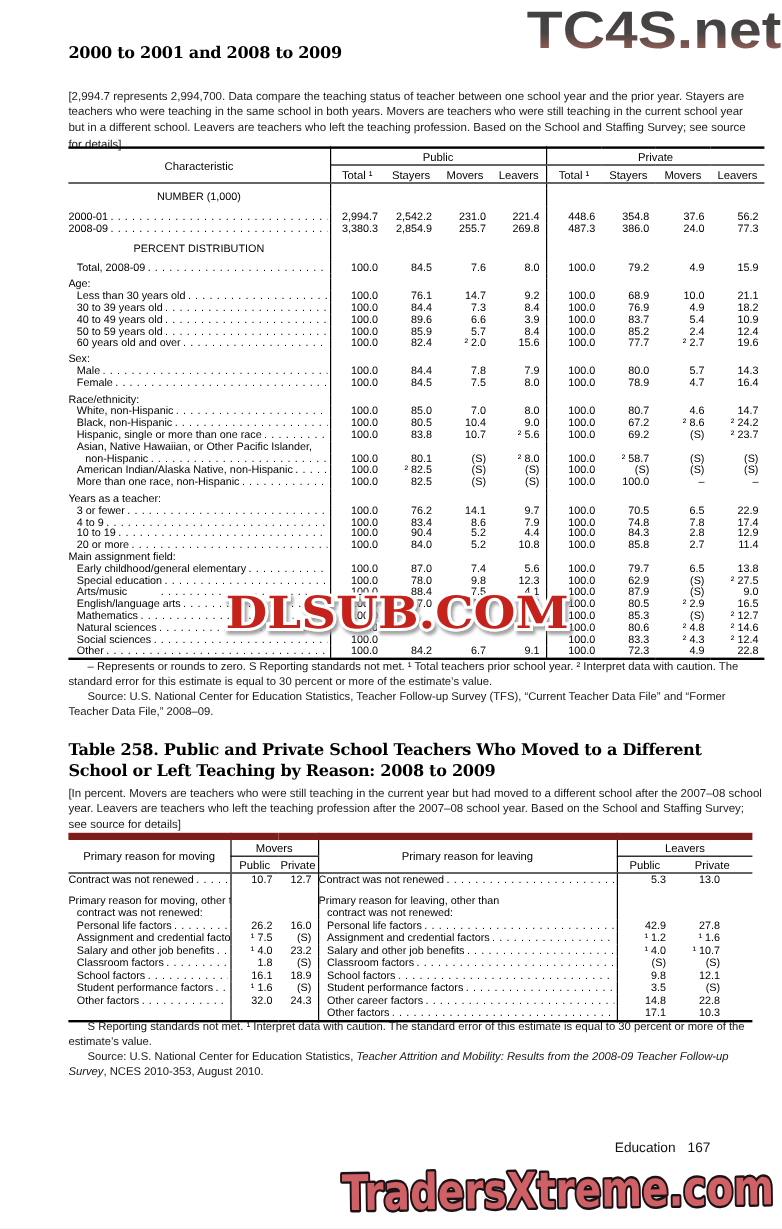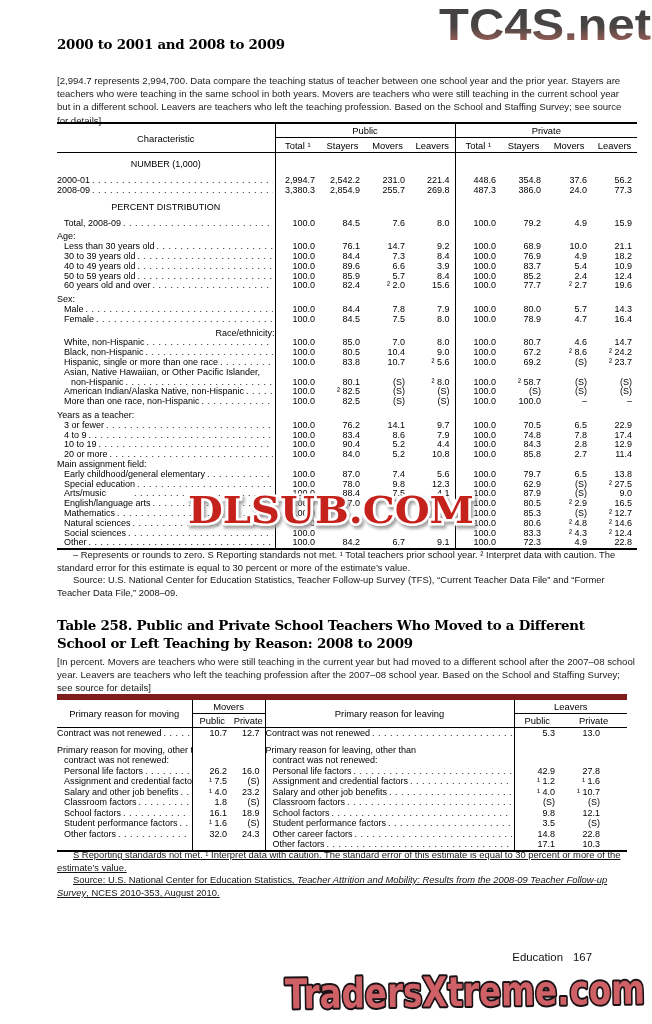--- a/index.html
+++ b/index.html
@@ -27,21 +27,21 @@
   .vl{border-left:1px solid #000;}
   .lbl{overflow:hidden;white-space:nowrap;}
   .chead{text-align:center;height:15px;line-height:15px;}
   tr.gap td{height:4px;line-height:4px;}
   #t258 tr.gap td{height:6px;line-height:6px;}
   .lead{display:flex;align-items:baseline;}
   .txt{white-space:nowrap;}
   .dots{flex:1;overflow:hidden;white-space:nowrap;margin:0 2px;color:#000;}
   .dots::before{content:". . . . . . . . . . . . . . . . . . . . . . . . . . . . . . . . . . . . . . . . . . . . . . . . . . . . . . . . . . . . .";letter-spacing:.5px;}
   .fnblock{position:absolute;left:57px;font-size:9.4px;line-height:12.6px;color:#161616;}
-  #fn257{top:549px;width:580px;} #fn258{top:849px;width:570px;text-decoration:underline;}
+  #fn257{top:549px;width:580px;} #fn258{top:849px;width:570px;}
   .fnblock p{margin:0;text-indent:16px;}
   .footer-left{position:absolute;left:57px;top:966px;font-size:9.8px;color:#222;}
   .footer-right{position:absolute;right:60px;top:951px;font-size:11.4px;color:#111;}
   .footer-right .num167{margin-left:10px;}
   .wm{position:absolute;pointer-events:none;}
   #wm-top{left:436px;top:0px;} #wm-mid{left:180px;top:486px;} #wm-bot{left:276px;top:964px;}
 </style>
 </head>
 <body>
 
@@ -357,21 +357,21 @@
           <td class="num vl"></td>
           <td class="num"></td>
           <td class="num"></td>
           <td class="num"></td>
           <td class="num vl"></td>
           <td class="num"></td>
           <td class="num"></td>
           <td class="num"></td>
         </tr>
         <tr>
-          <td class="lbl" style="padding-left: 0px; text-align: right;">Race/ethnicity:</td>
+          <td class="lbl" style="padding-left: 0px;">Race/ethnicity:</td>
           <td class="num vl"></td>
           <td class="num"></td>
           <td class="num"></td>
           <td class="num"></td>
           <td class="num vl"></td>
           <td class="num"></td>
           <td class="num"></td>
           <td class="num"></td>
         </tr>
         <tr>

